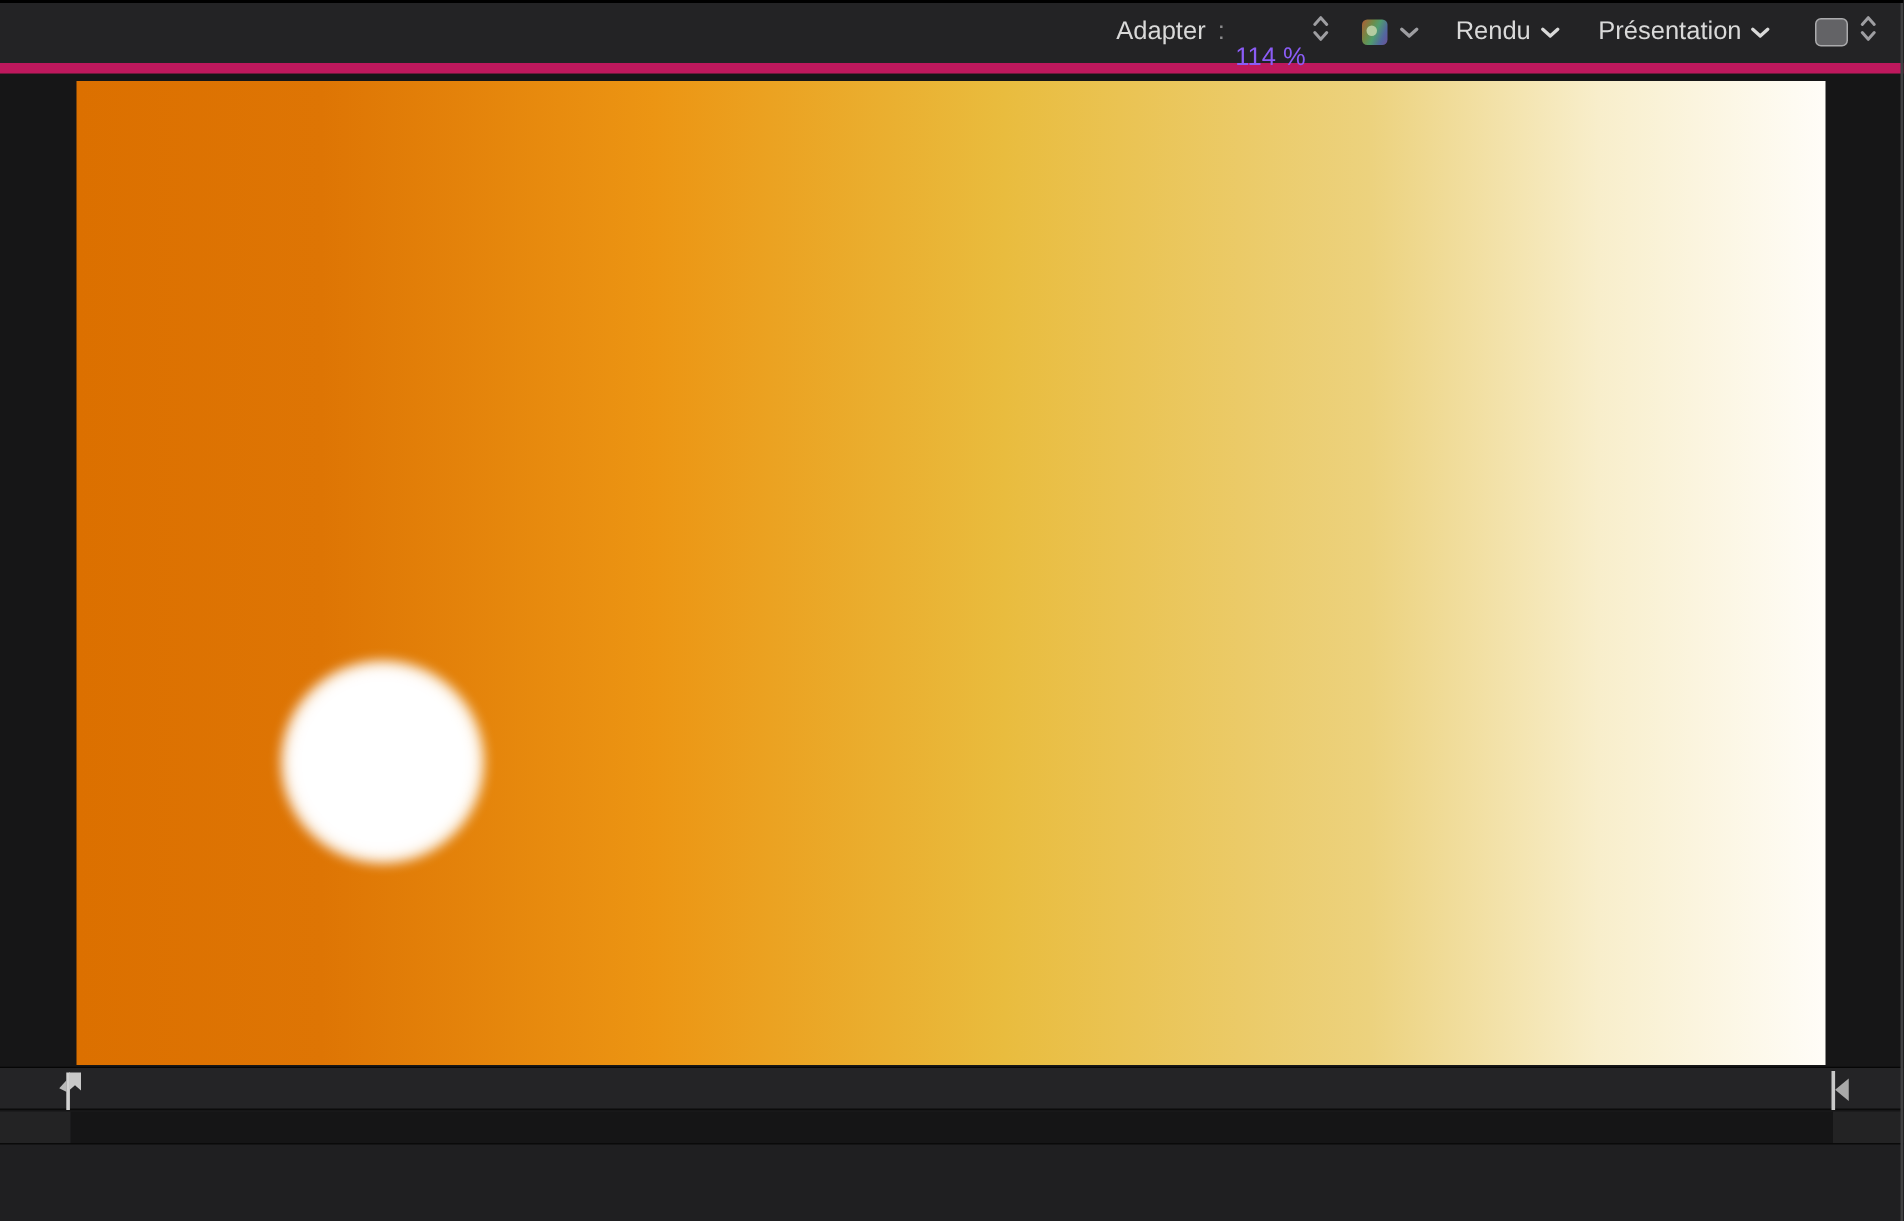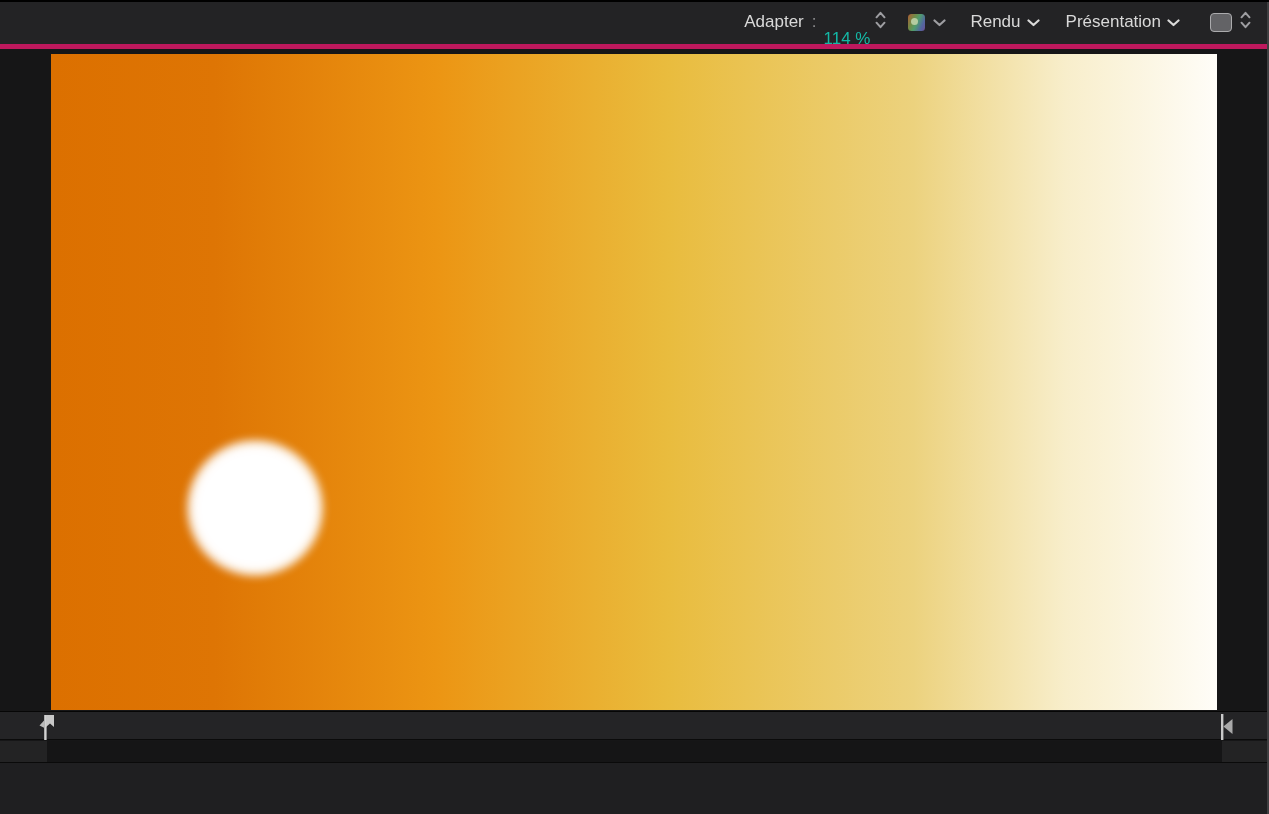--- a/index.html
+++ b/index.html
@@ -8,28 +8,28 @@
   body {
     width:1269px; height:814px; position:relative; overflow:hidden;
     background:#161617; font-family:"Liberation Sans", sans-serif;
   }
   .window-frame { position:absolute; inset:0; border-top:2px solid #000; pointer-events:none; z-index:50; }
   .right-border { position:absolute; top:0; right:0; width:2px; height:814px; background:#3f3f41; z-index:49; }
 
   
   .top-bar {
     position:absolute; top:0; left:0; width:1269px; height:49px;
-    background:#232325; border-bottom:5px solid #be185d;
+    background:#232325; border-bottom:7px solid #be185d;
     display:flex; align-items:center; justify-content:flex-end;
     padding-right:18px; color:#d9d9d9; font-size:17px;
   }
   .tb-item { display:flex; align-items:center; cursor:default; }
   .tb-label { color:#d9d9d9; }
   .tb-sep   { color:#8a8a8c; margin:0 7px 0 8px; }
-  .tb-value { color:#14b8a6; margin-right:5px;margin-top:34px; }
+  .tb-value { color:#8b5cf6; margin-right:5px;margin-top:34px; }
   .swatch {
     width:17px; height:17px; border-radius:3.5px; position:relative;
     background:linear-gradient(115deg,#b05c33 0%,#6f8b48 32%,#4f9c6e 52%,#52679f 78%,#6b4f97 100%);
   }
   .swatch::after {
     content:""; position:absolute; left:3px; top:4.5px; width:7px; height:7px;
     border-radius:50%; background:#b9cfa4; opacity:.95;
   }
   .layout-square {
     width:22px; height:19px; border-radius:4px;

